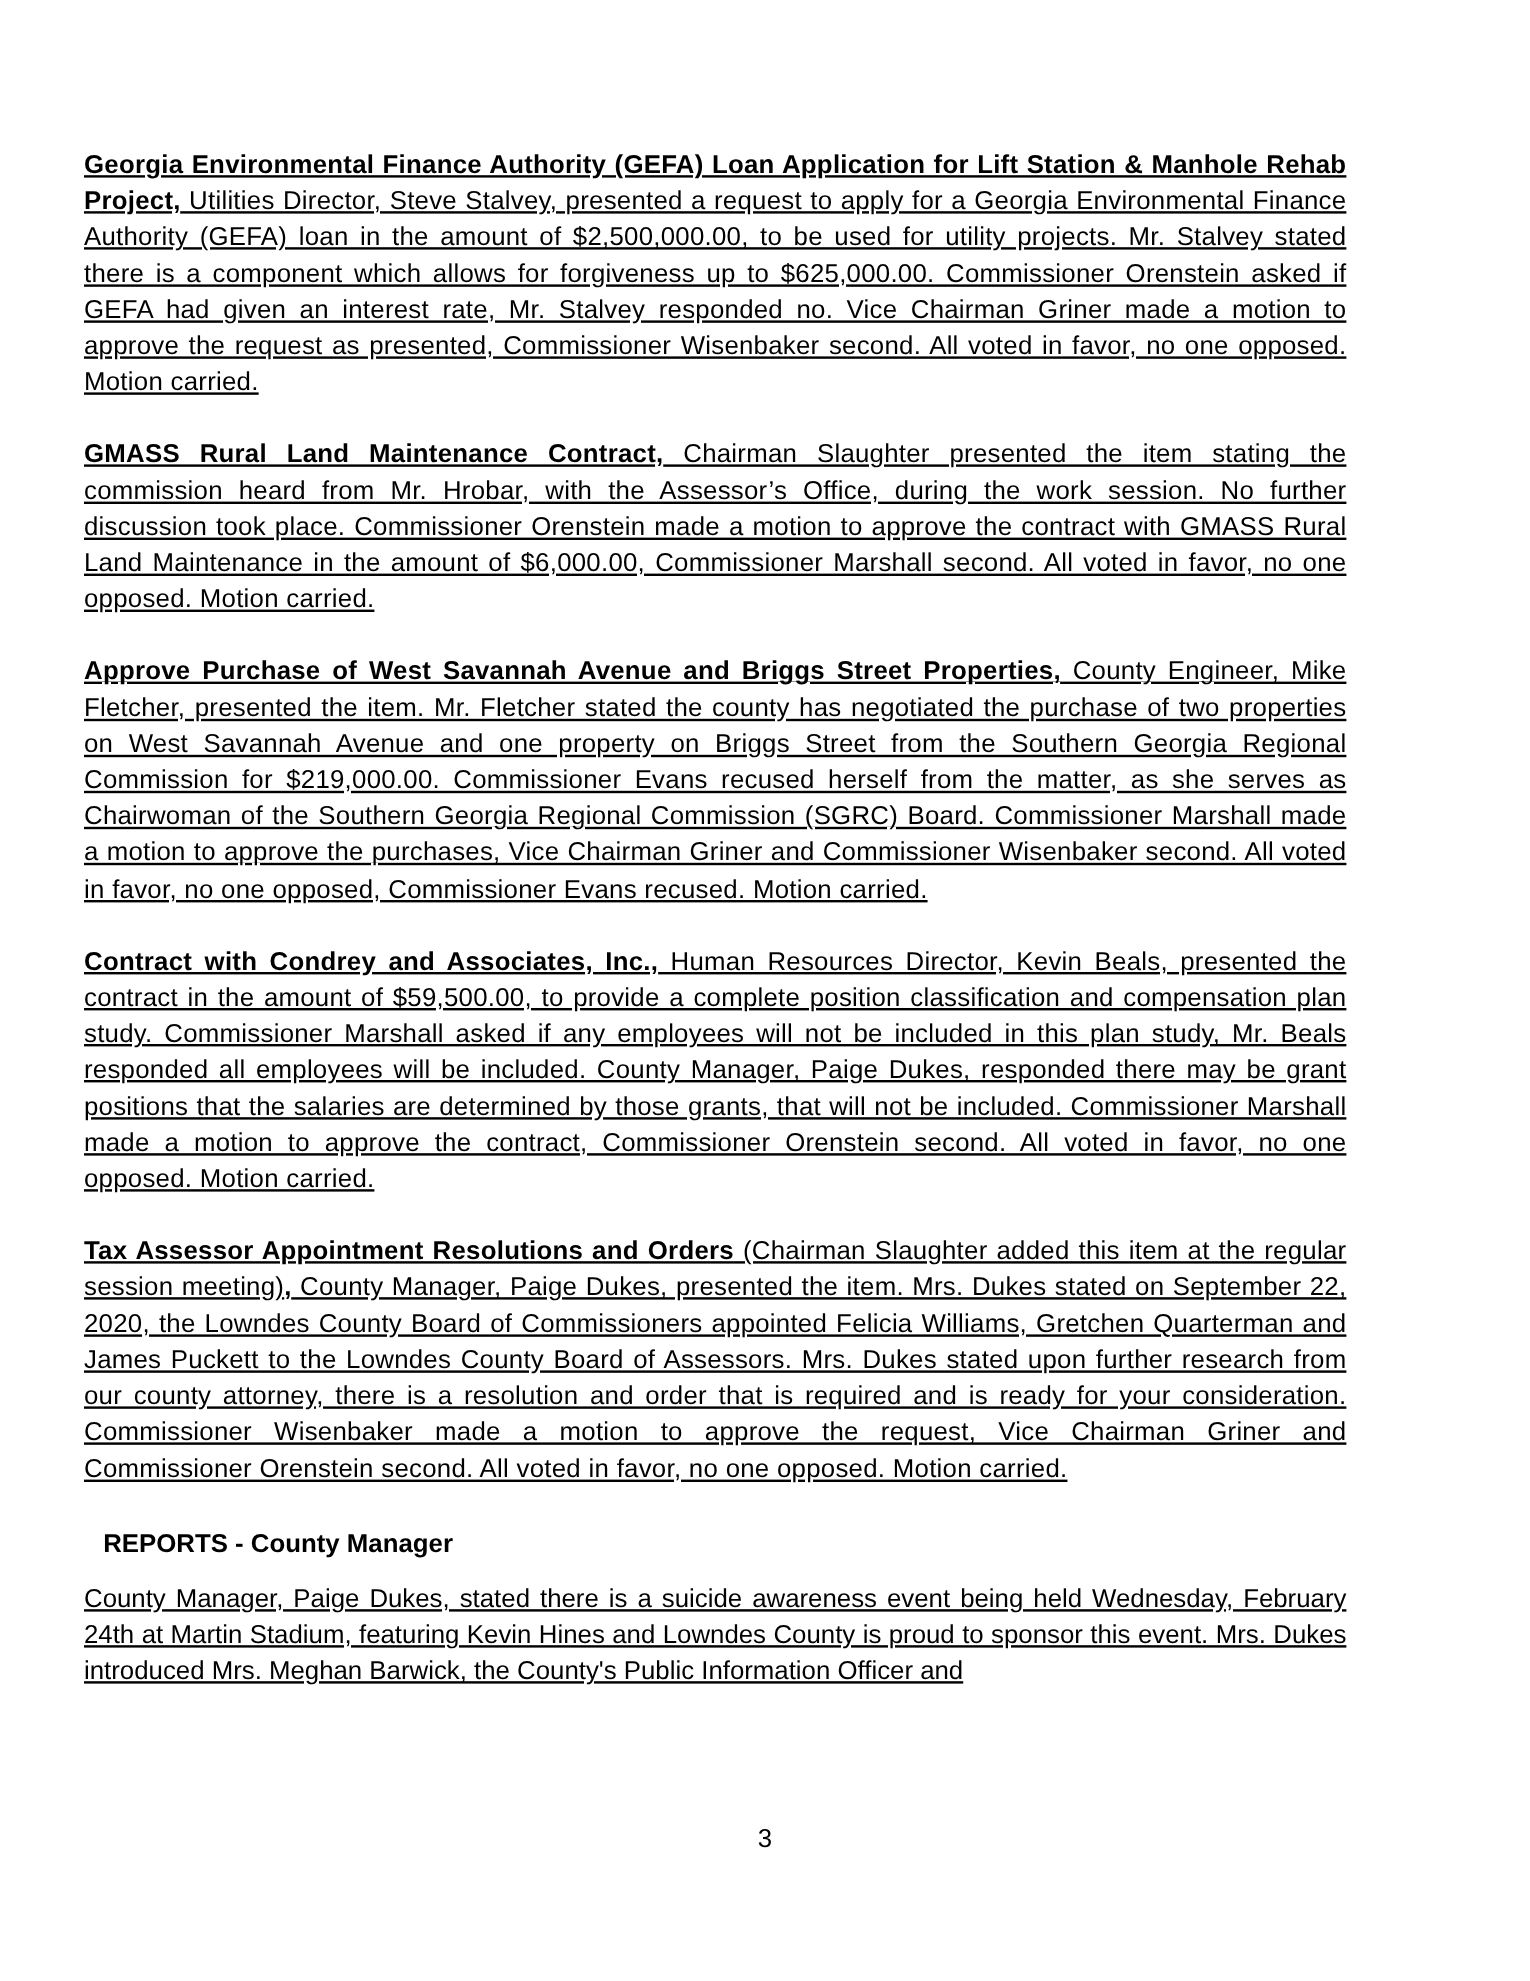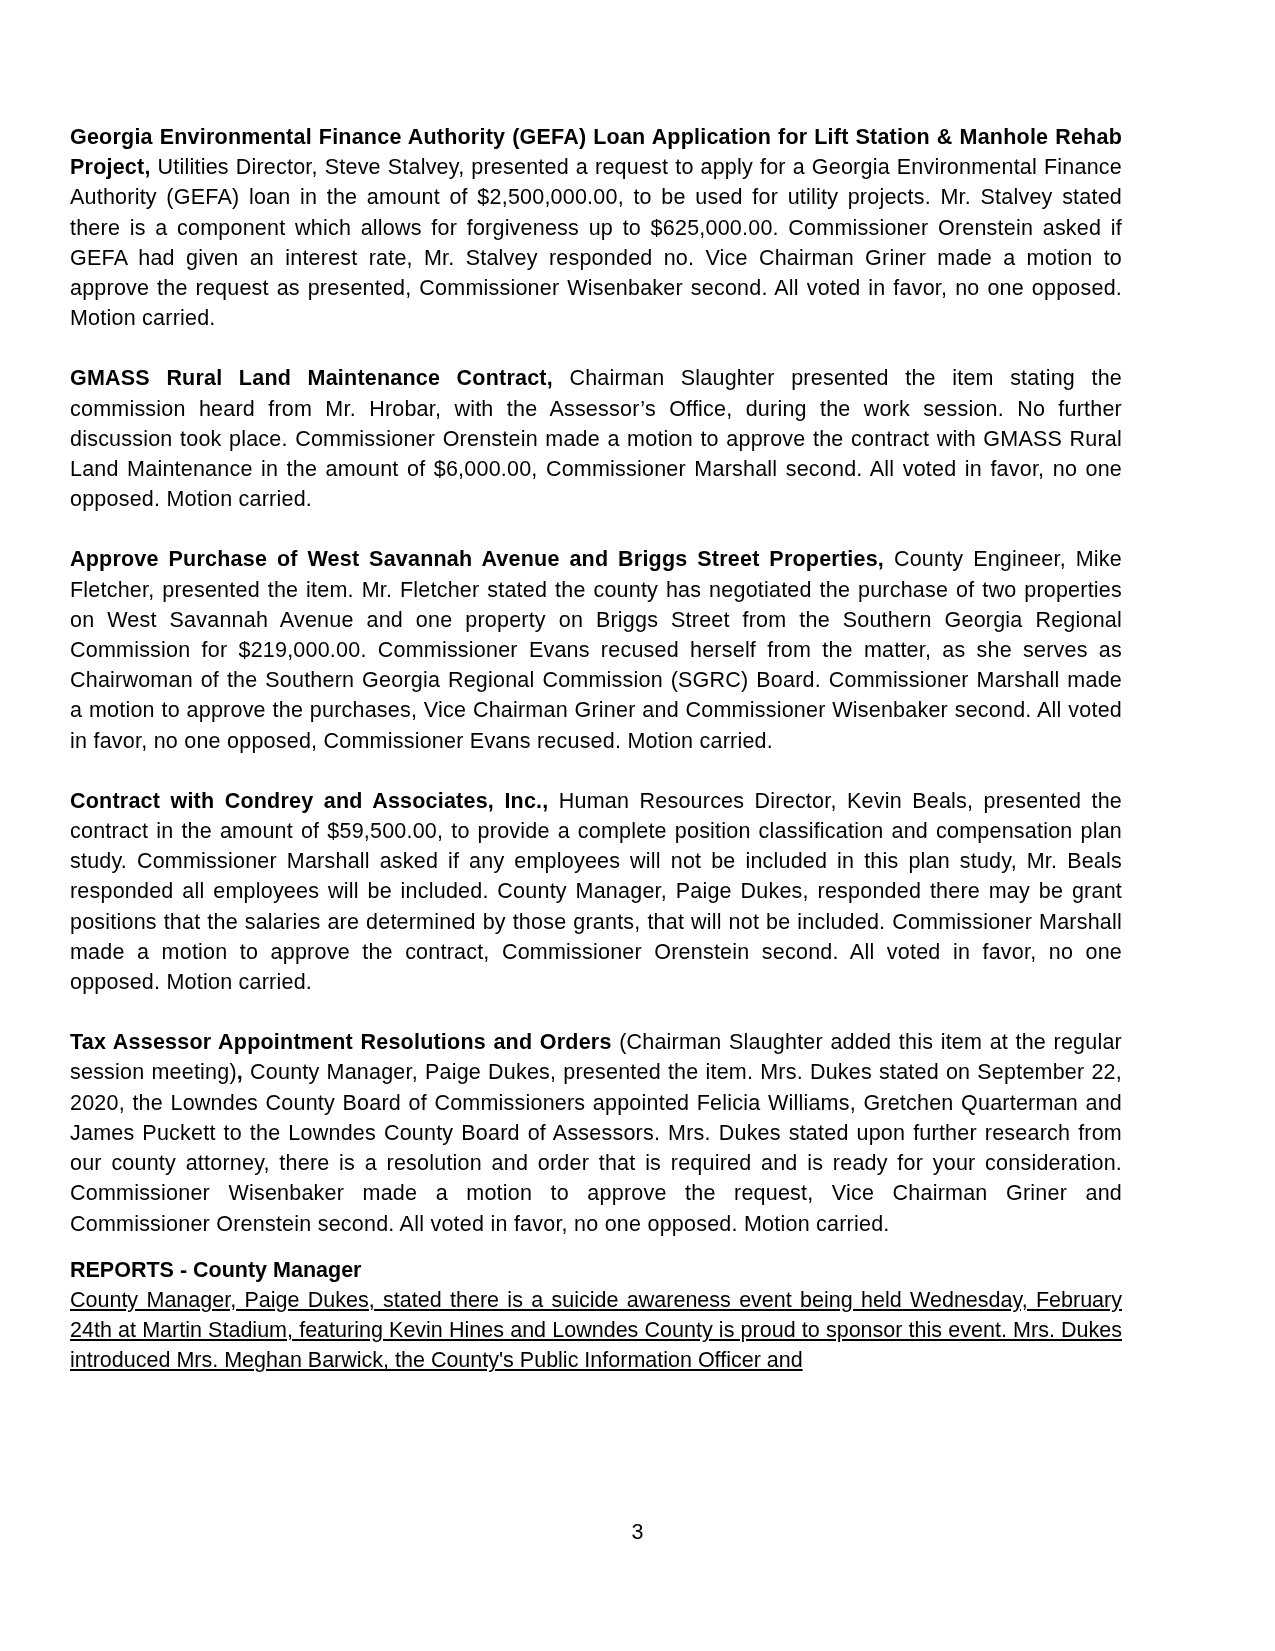--- a/index.html
+++ b/index.html
@@ -27,38 +27,39 @@
     width: 1052px;
   }
   .para {
     font-size: 21.5px;
     line-height: 30.2px;
     text-align: justify;
     text-justify: inter-word;
     margin: 0 0 30px 0;
     letter-spacing: 0.01em;
     word-spacing: 0.005em;
+    text-decoration: underline;
   }
   .para:last-of-type {
     margin-bottom: 0;
   }
   .para b,
   .lead {
     font-weight: bold;
   }
   
   .section-block {
     margin: 0;
   }
   .section-heading {
     font-size: 21.5px;
     line-height: 30.2px;
     font-weight: bold;
     text-align: left;
-    margin: 0;
+    margin: 16px;
   }
   .section-body {
     font-size: 21.5px;
     line-height: 30.2px;
     text-align: justify;
     text-justify: inter-word;
     margin: 0;
     text-decoration: underline;
   }
   .spacer-before-reports {

